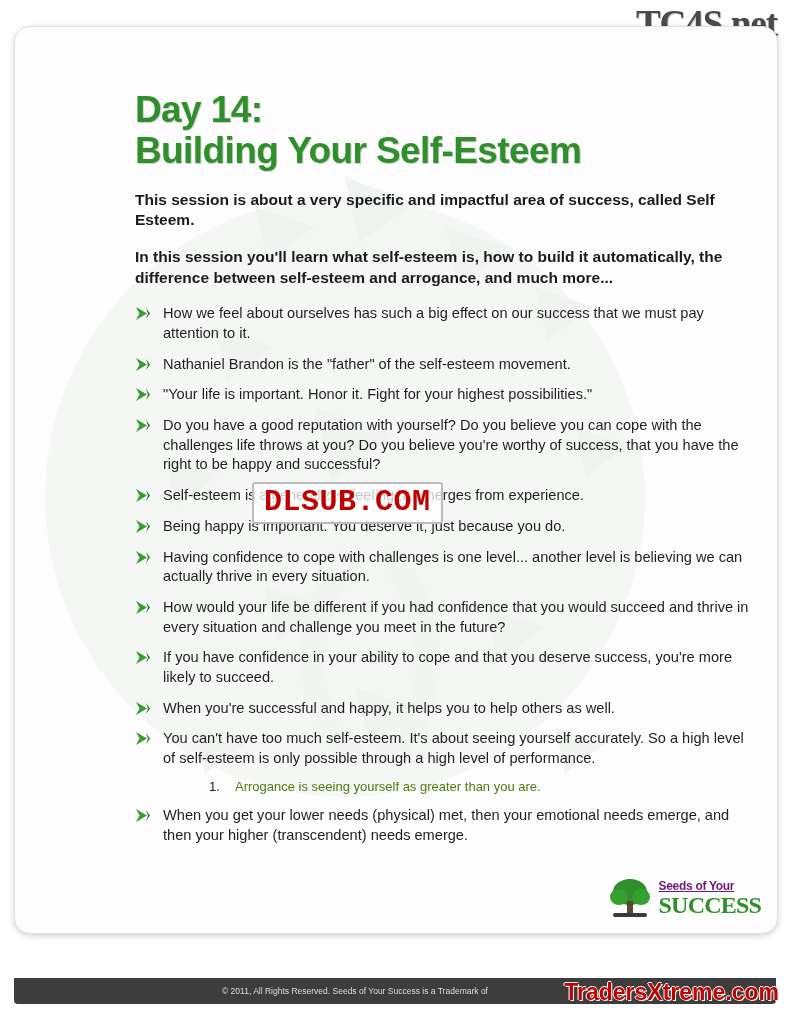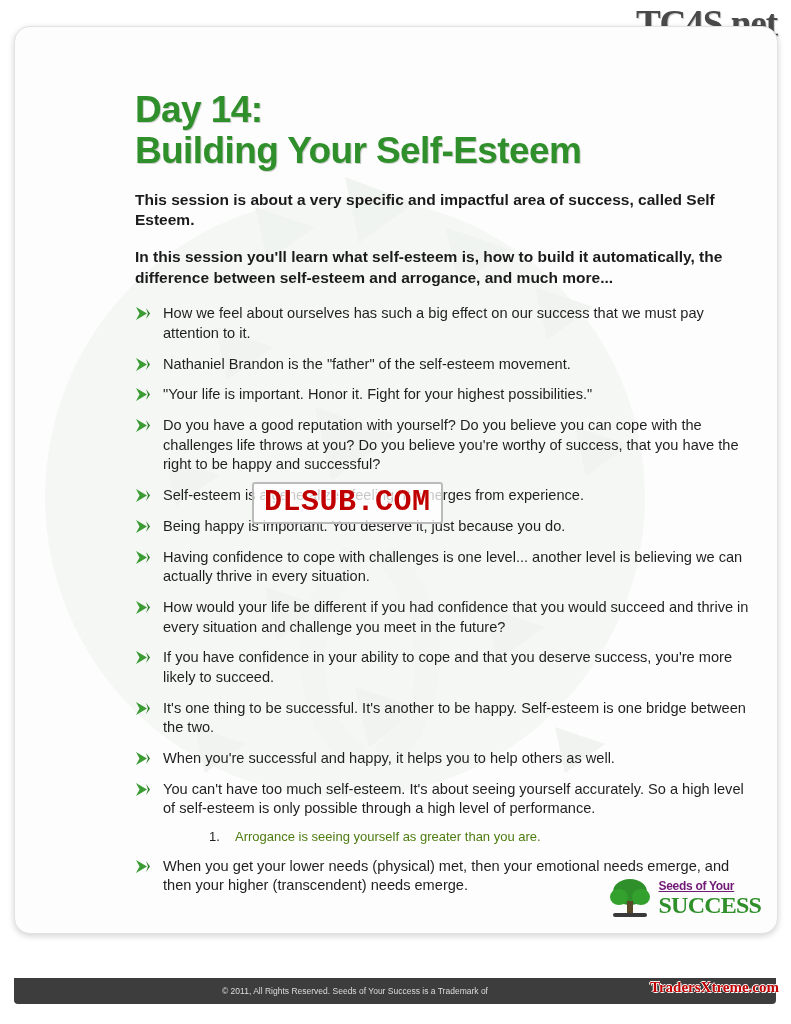--- a/index.html
+++ b/index.html
@@ -163,23 +163,23 @@
     left: 222px;
     top: 986px;
     font-size: 8.5px;
     color: #dcdcdc;
     white-space: nowrap;
   }
   .footer-brand {
     position: absolute;
     right: 12px;
     top: 979px;
-    font-family: Liberation Serif, serif;
-    font-weight: bold;
-    font-size: 15px;
+    font-family: Liberation Sans, sans-serif;
+    font-weight: bold;
+    font-size: 23px;
     color: #c00000;
     text-shadow: 1px 1px 0 #ffffff, -1px 0 0 #ffffff, 0 -1px 0 #ffffff;
     white-space: nowrap;
   }
 
   
   .logo {
     position: absolute;
     right: 16px;
     bottom: 12px;
@@ -320,27 +320,20 @@
               <path d="M1 1 L12 7.5 L1 14 L4.5 7.5 Z" fill="#3a9c33"></path>
               <path d="M11 2 L15 7.5 L11 13 L13 7.5 Z" fill="#2b7a26"></path>
             </svg>
           <span>If you have confidence in your ability to cope and that you deserve success, you're more likely to succeed.</span>
         </li>
         <li>
           <svg class="arrow-icon" viewBox="0 0 16 15">
               <path d="M1 1 L12 7.5 L1 14 L4.5 7.5 Z" fill="#3a9c33"></path>
               <path d="M11 2 L15 7.5 L11 13 L13 7.5 Z" fill="#2b7a26"></path>
             </svg>
-          <span>It's one thing to be successful. It's another to be happy. Self-esteem is one bridge between the two.</span>
-        </li>
-        <li>
-          <svg class="arrow-icon" viewBox="0 0 16 15">
-              <path d="M1 1 L12 7.5 L1 14 L4.5 7.5 Z" fill="#3a9c33"></path>
-              <path d="M11 2 L15 7.5 L11 13 L13 7.5 Z" fill="#2b7a26"></path>
-            </svg>
           <span>When you're successful and happy, it helps you to help others as well.</span>
         </li>
         <li>
           <svg class="arrow-icon" viewBox="0 0 16 15">
               <path d="M1 1 L12 7.5 L1 14 L4.5 7.5 Z" fill="#3a9c33"></path>
               <path d="M11 2 L15 7.5 L11 13 L13 7.5 Z" fill="#2b7a26"></path>
             </svg>
           <span>You can't have too much self-esteem. It's about seeing yourself accurately. So a high level of self-esteem is only possible through a high level of performance.</span>
           <ol class="sub-list">
             <li>Arrogance is seeing yourself as greater than you are.</li>

